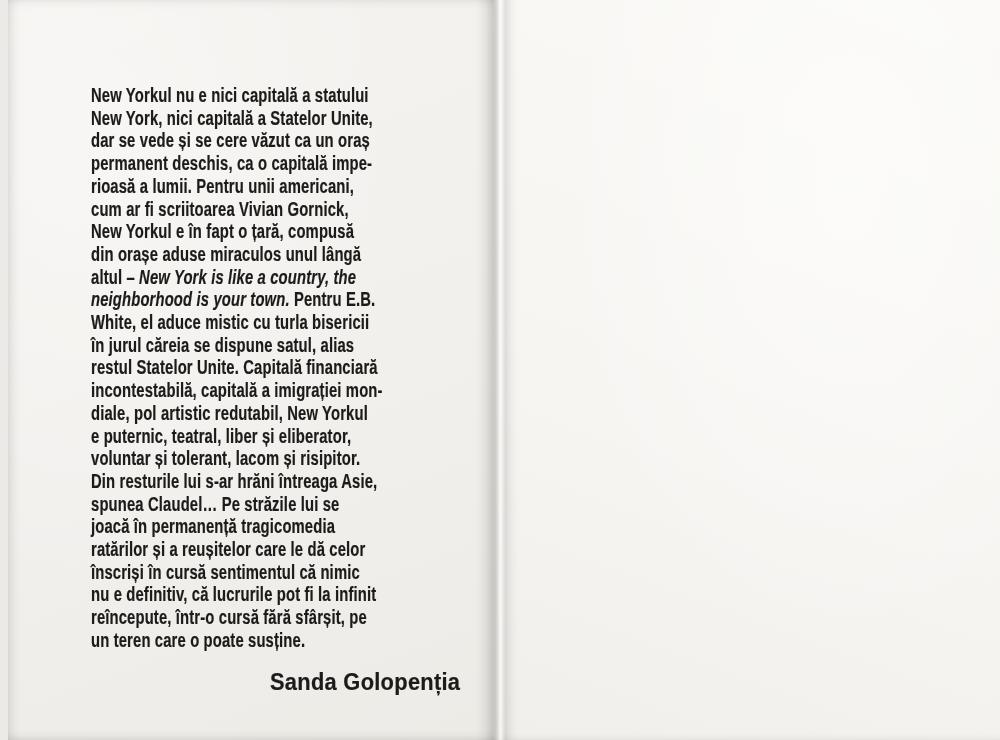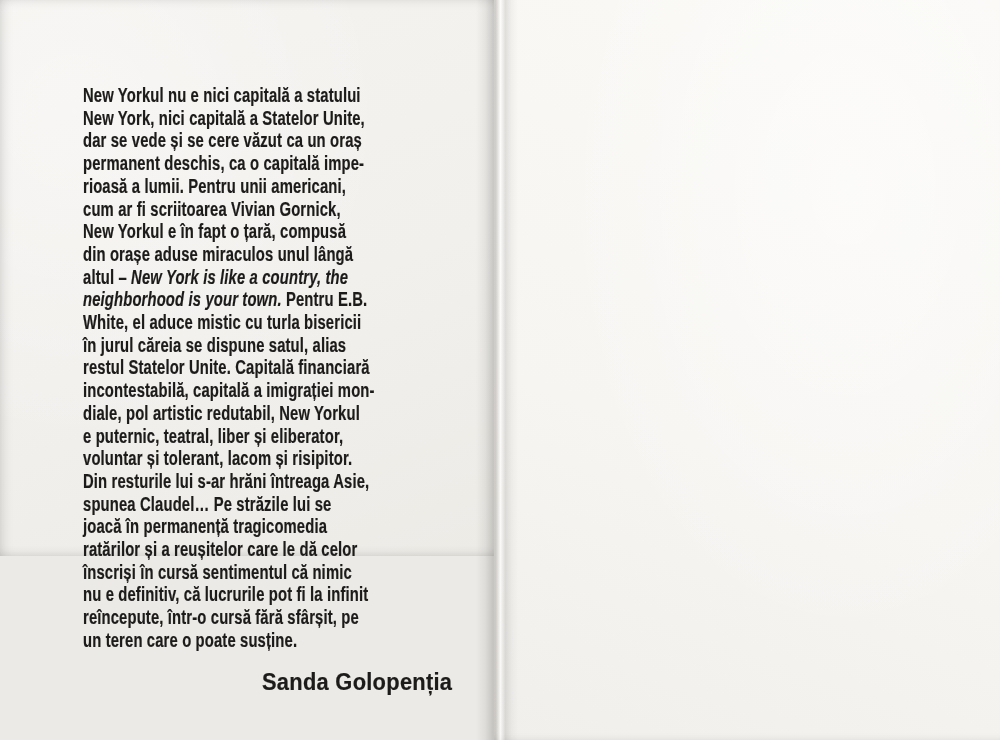--- a/index.html
+++ b/index.html
@@ -3,21 +3,21 @@
 <meta charset="utf-8">
 <style>
   html,body{margin:0;padding:0;}
   body{
     width:1000px;height:740px;position:relative;overflow:hidden;
     background:#eceae6;
     font-family:"Liberation Sans","DejaVu Sans",sans-serif;
   }
   
   .page-left{
-    position:absolute;left:0;top:0;width:494px;height:556px;
+    position:absolute;left:8px;top:0;width:494px;height:740px;
     background:
       radial-gradient(ellipse at 15% 20%, rgba(255,255,255,.35), rgba(255,255,255,0) 55%),
       linear-gradient(160deg,#f5f3f0 0%,#f2f0ed 55%,#ecebe6 100%);
     box-shadow: inset 10px 0 14px -10px rgba(0,0,0,.18),
                 inset 0 -8px 12px -9px rgba(0,0,0,.18),
                 inset 0 10px 12px -10px rgba(0,0,0,.10);
   }
   .page-right{
     position:absolute;left:494px;top:0;width:506px;height:740px;
     background:

